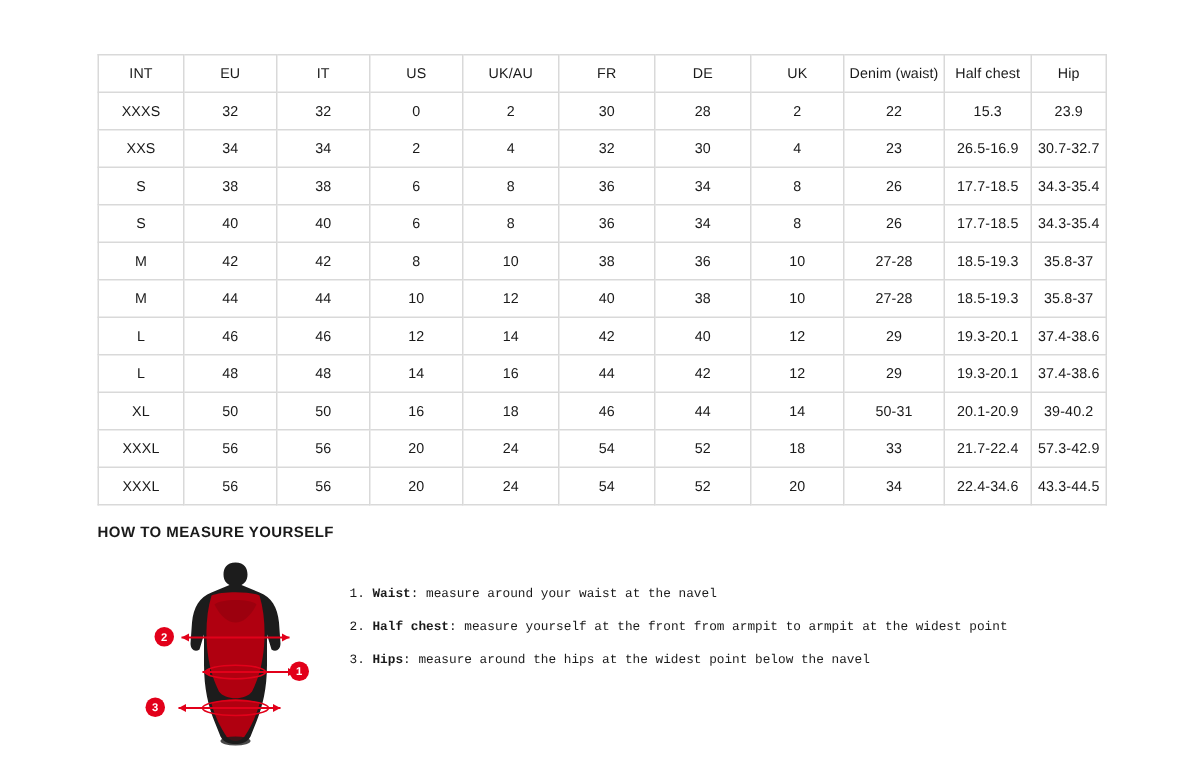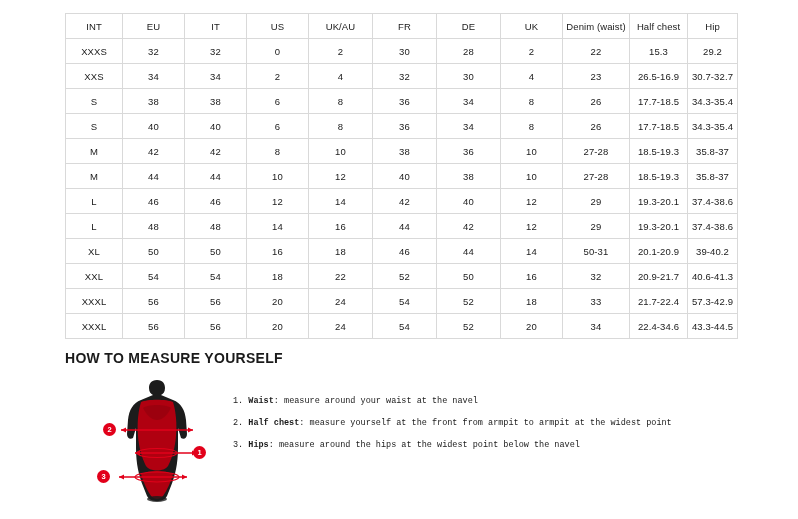--- a/index.html
+++ b/index.html
@@ -17,21 +17,21 @@
   }
   .page {
     position: relative;
     width: 798px;
     height: 519px;
   }
   
   .size-table-wrap {
     position: absolute;
     left: 65px;
-    top: 13px;
+    top: 36px;
     width: 668px;
   }
   table.size-table {
     border-collapse: collapse;
     width: 668px;
     table-layout: fixed;
   }
   table.size-table th,
   table.size-table td {
     border: 1px solid #d9d9d9;
@@ -61,21 +61,21 @@
   col.c10 { width: 50px; }
 
   
   .measure-section {
     position: absolute;
     left: 65px;
     top: 350px;
     width: 700px;
   }
   .measure-title {
-    font-size: 14px;
+    font-size: 10px;
     font-weight: bold;
     letter-spacing: 0.3px;
     color: #1a1a1a;
     margin-bottom: 10px;
   }
   .measure-body {
     display: flex;
     align-items: flex-start;
   }
   .figure-box {
@@ -157,21 +157,21 @@
           <td>XXXS</td>
           <td>32</td>
           <td>32</td>
           <td>0</td>
           <td>2</td>
           <td>30</td>
           <td>28</td>
           <td>2</td>
           <td>22</td>
           <td>15.3</td>
-          <td>29.2</td>
+          <td>23.9</td>
         </tr>
         <tr>
           <td>XXS</td>
           <td>34</td>
           <td>34</td>
           <td>2</td>
           <td>4</td>
           <td>32</td>
           <td>30</td>
           <td>4</td>
@@ -262,33 +262,20 @@
           <td>50</td>
           <td>50</td>
           <td>16</td>
           <td>18</td>
           <td>46</td>
           <td>44</td>
           <td>14</td>
           <td>50-31</td>
           <td>20.1-20.9</td>
           <td>39-40.2</td>
-        </tr>
-        <tr>
-          <td>XXL</td>
-          <td>54</td>
-          <td>54</td>
-          <td>18</td>
-          <td>22</td>
-          <td>52</td>
-          <td>50</td>
-          <td>16</td>
-          <td>32</td>
-          <td>20.9-21.7</td>
-          <td>40.6-41.3</td>
         </tr>
         <tr>
           <td>XXXL</td>
           <td>56</td>
           <td>56</td>
           <td>20</td>
           <td>24</td>
           <td>54</td>
           <td>52</td>
           <td>18</td>

